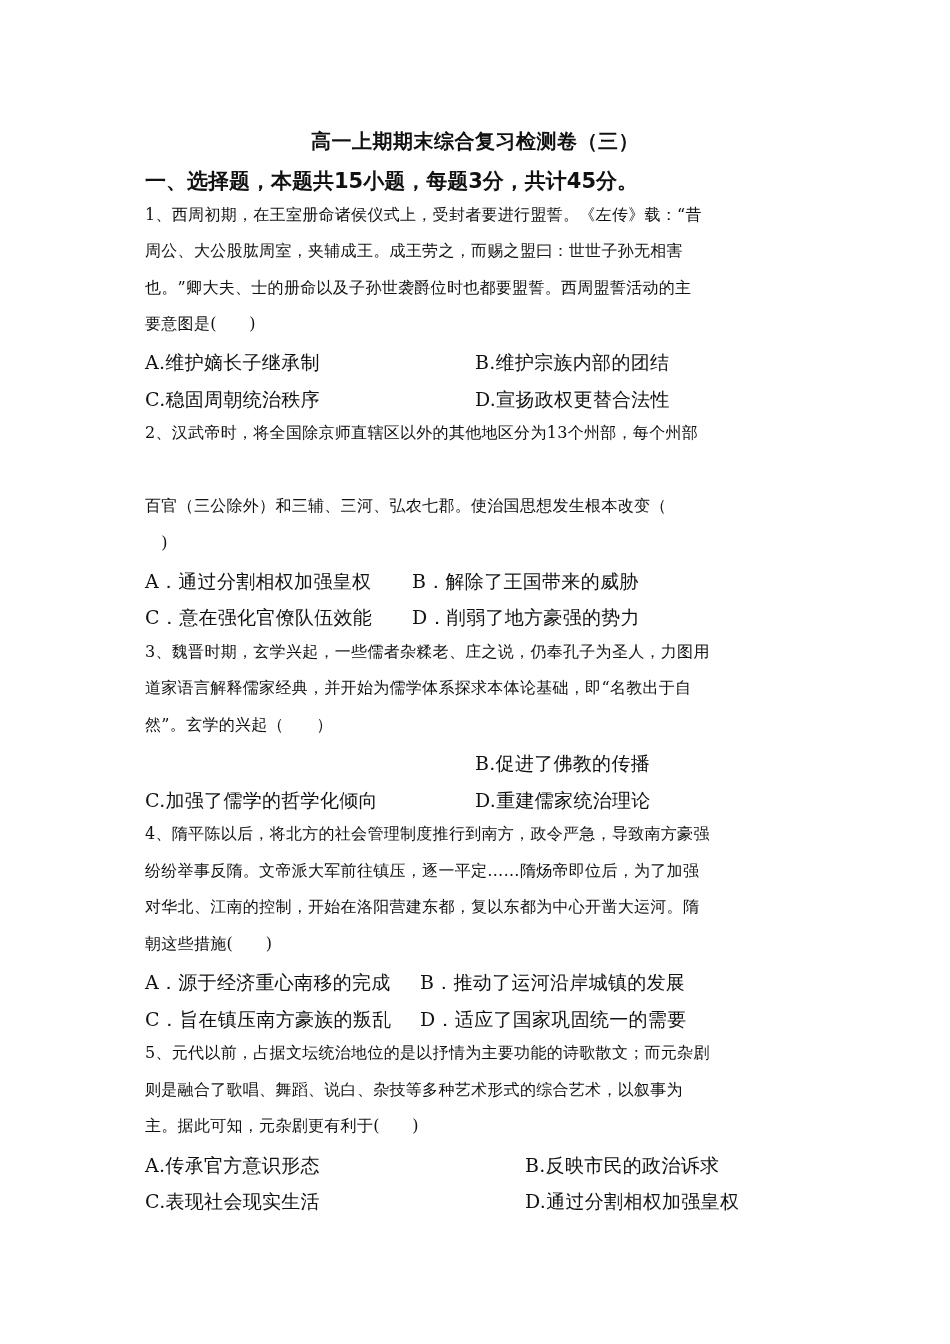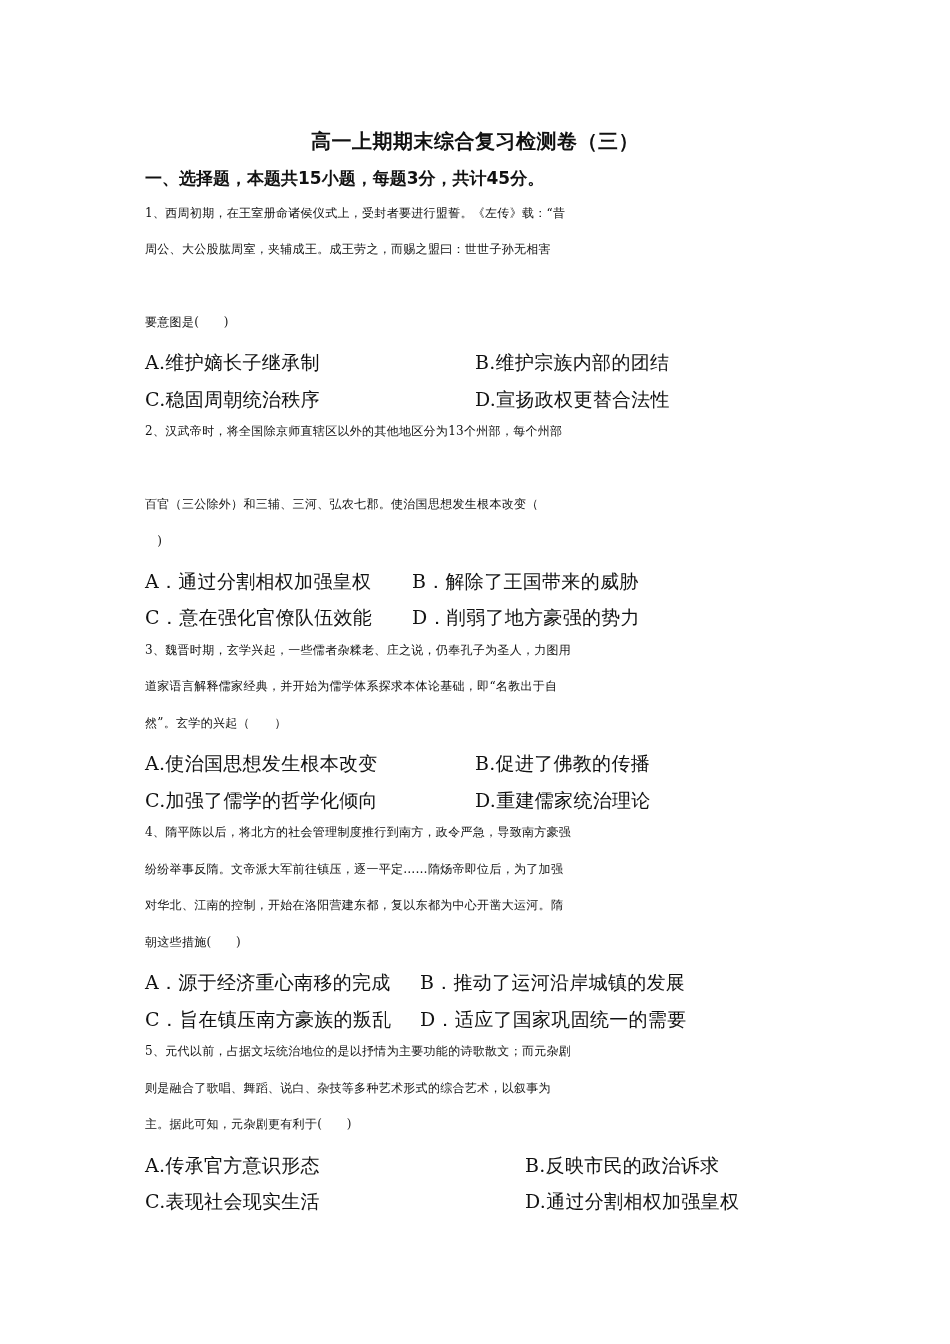--- a/index.html
+++ b/index.html
@@ -2,51 +2,51 @@
 <html><head>
 <meta charset="utf-8">
 <style>
   html, body { margin:0; padding:0; background:#ffffff; }
   body { width:950px; height:1344px; position:relative; overflow:hidden;
          font-family:"DejaVu Serif","Liberation Serif",serif; color:#111; }
   .page { position:absolute; left:0; top:0; width:950px; height:1344px;border-radius:20px; }
   .title { position:absolute; top:128px; left:0; width:950px; text-align:center;
            font-family:"DejaVu Sans","Liberation Sans",sans-serif; font-weight:bold; font-size:20px; letter-spacing:0.5px; }
   .section { position:absolute; top:167px; left:145px; font-family:"DejaVu Sans","Liberation Sans",sans-serif;
-             font-weight:bold; font-size:17px; }
-  .line { position:absolute; left:145px; font-size:12px; white-space:nowrap; letter-spacing:0.3px; }
+             font-weight:bold; font-size:21px; }
+  .line { position:absolute; left:145px; font-size:16px; white-space:nowrap; letter-spacing:0.3px; }
   .opt { position:absolute; font-size:19px; white-space:nowrap; letter-spacing:0.3px; }
 </style>
 </head>
 <body>
 
 <div class="page">
   <div class="title">高一上期期末综合复习检测卷（三）</div>
   <div class="section">一、选择题，本题共15小题，每题3分，共计45分。</div>
 
   <div class="line" style="top:205px">1、西周初期，在王室册命诸侯仪式上，受封者要进行盟誓。《左传》载：“昔</div>
   <div class="line" style="top:241px">周公、大公股肱周室，夹辅成王。成王劳之，而赐之盟曰：世世子孙无相害</div>
+  <div class="line" style="top:278px">也。”卿大夫、士的册命以及子孙世袭爵位时也都要盟誓。西周盟誓活动的主</div>
   <div class="line" style="top:314px">要意图是(　　)</div>
   <div class="opt" style="top:350px;left:145px">A.维护嫡长子继承制</div>
   <div class="opt" style="top:350px;left:475px">B.维护宗族内部的团结</div>
   <div class="opt" style="top:387px;left:145px">C.稳固周朝统治秩序</div>
   <div class="opt" style="top:387px;left:475px">D.宣扬政权更替合法性</div>
 
   <div class="line" style="top:423px">2、汉武帝时，将全国除京师直辖区以外的其他地区分为13个州部，每个州部</div>
   <div class="line" style="top:496px">百官（三公除外）和三辅、三河、弘农七郡。使治国思想发生根本改变（</div>
   <div class="line" style="top:533px">　)</div>
   <div class="opt" style="top:569px;left:145px">A．通过分割相权加强皇权</div>
   <div class="opt" style="top:569px;left:412px">B．解除了王国带来的威胁</div>
   <div class="opt" style="top:605px;left:145px">C．意在强化官僚队伍效能</div>
   <div class="opt" style="top:605px;left:412px">D．削弱了地方豪强的势力</div>
 
   <div class="line" style="top:642px">3、魏晋时期，玄学兴起，一些儒者杂糅老、庄之说，仍奉孔子为圣人，力图用</div>
   <div class="line" style="top:678px">道家语言解释儒家经典，并开始为儒学体系探求本体论基础，即“名教出于自</div>
   <div class="line" style="top:715px">然”。玄学的兴起（　　）</div>
-  <div class="opt" style="top:751px;left:145px">A.使治国思想发生根本改变</div>
   <div class="opt" style="top:751px;left:475px">B.促进了佛教的传播</div>
   <div class="opt" style="top:788px;left:145px">C.加强了儒学的哲学化倾向</div>
   <div class="opt" style="top:788px;left:475px">D.重建儒家统治理论</div>
 
   <div class="line" style="top:824px">4、隋平陈以后，将北方的社会管理制度推行到南方，政令严急，导致南方豪强</div>
   <div class="line" style="top:861px">纷纷举事反隋。文帝派大军前往镇压，逐一平定……隋炀帝即位后，为了加强</div>
   <div class="line" style="top:897px">对华北、江南的控制，开始在洛阳营建东都，复以东都为中心开凿大运河。隋</div>
   <div class="line" style="top:934px">朝这些措施(　　)</div>
   <div class="opt" style="top:970px;left:420px">B．推动了运河沿岸城镇的发展</div>
   <div class="opt" style="top:970px;left:145px">A．源于经济重心南移的完成</div>

